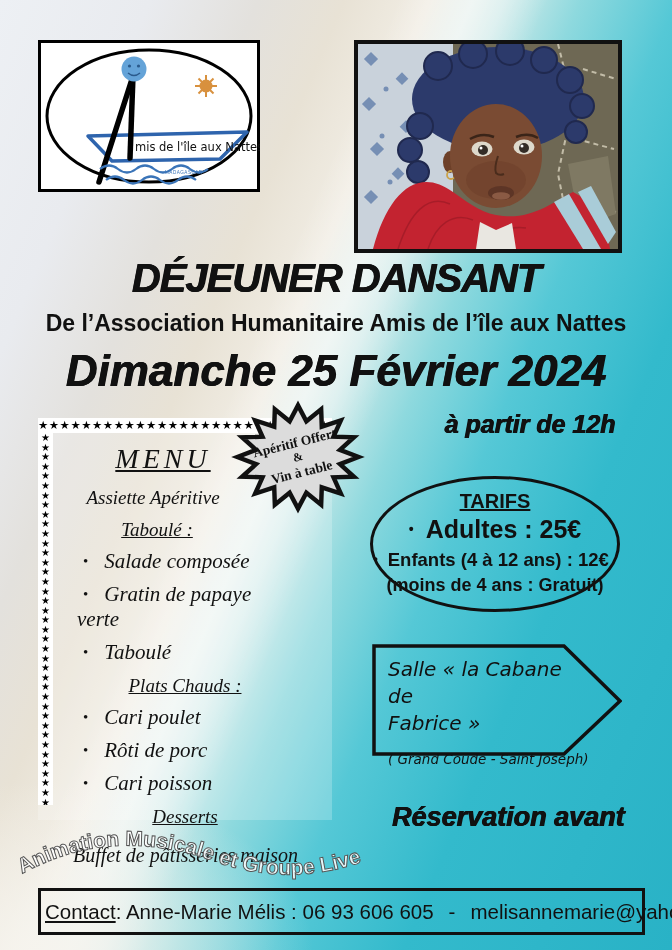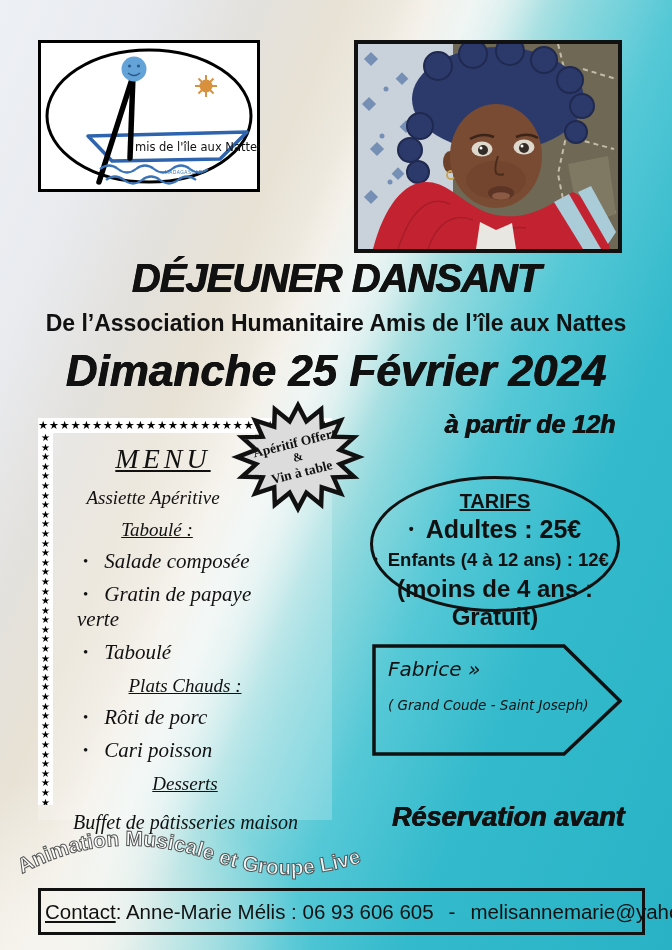--- a/index.html
+++ b/index.html
@@ -53,21 +53,21 @@
   .badge-l2{font-size:12px;}
 
   
   .tarifs{left:370px;top:476px;width:250px;height:136px;border:3.5px solid #111;border-radius:50%;
     box-sizing:border-box;text-align:center;font-weight:bold;padding-top:11px;}
   .t-head{font-size:20px;text-decoration:underline;}
   .t-adult{font-size:25px;margin-top:2px;}
   .t-adult::before{content:"•";font-size:14px;margin-right:12px;vertical-align:4px;}
   .t-child{font-size:18.5px;margin-top:5px;margin-left:-8px;}
   .t-child::before{content:"•";font-size:13px;margin-right:10px;vertical-align:3px;}
-  .t-note{font-size:24px;margin-top:4px;}
+  .t-note{font-size:18px;margin-top:4px;}
 
   
   .venue{left:372px;top:644px;width:250px;height:112px;}
   .venue svg{position:absolute;inset:0;width:100%;height:100%;}
   .venue-text{position:absolute;left:16px;top:12px;width:185px;font-family:"DejaVu Sans",sans-serif;
     font-style:italic;font-size:20px;line-height:27px;text-align:left;}
   .venue-note{font-size:13.5px;margin-top:9px;white-space:nowrap;}
 
   .reservation{left:392px;top:798px;width:270px;font-size:27px;line-height:39px;text-align:left;}
 
@@ -198,20 +198,21 @@
     <div class="star-strip star-v star-left">★★★★★★★★★★★★★★★★★★★★★★★★★★★★★★★★★★★★★★★★★★★★★★★★★★★★★★★★★★★★</div>
     <div class="star-strip star-v star-right">★★★★★★★★★★★★★★★★★★★★★★★★★★★★★★★★★★★★★★★★★★★★★★★★★★★★★★★★★★★★</div>
     <div class="menu-content">
       <div class="m-heading">MENU</div>
       <div class="m-intro">Assiette Apéritive</div>
       <div class="m-sec shift-l">Taboulé :</div>
       <div class="m-item">Salade composée</div>
       <div class="m-item">Gratin de papaye verte</div>
       <div class="m-item">Taboulé</div>
       <div class="m-sec">Plats Chauds :</div>
+      <div class="m-item">Cari poulet</div>
       <div class="m-item">Rôti de porc</div>
       <div class="m-item">Cari poisson</div>
       <div class="m-sec">Desserts</div>
       <div class="m-footer">Buffet de pâtisseries maison</div>
     </div>
   </div>
 
   <div class="abs badge">
     <svg viewBox="0 0 144 128">
       <polygon fill="#dcdcdc" stroke="#111" stroke-width="5" points="140,64 119.1,72 134.8,86.2 111.9,86.8 120.1,105 98.7,98.1 98,117.6 81.4,104.2 72,122 62.6,104.2 46,117.6 45.3,98.1 23.9,105 32.1,86.8 9.2,86.2 24.9,72 4,64 24.9,56 9.2,41.8 32.1,41.2 23.9,23 45.3,29.9 46,10.4 62.6,23.8 72,6 81.4,23.8 98,10.4 98.7,29.9 120.1,23 111.9,41.2 134.8,41.8 119.1,56"></polygon>
@@ -228,20 +229,21 @@
     <div class="t-adult">Adultes : 25€</div>
     <div class="t-child">Enfants (4 à 12 ans) : 12€</div>
     <div class="t-note">(moins de 4 ans : Gratuit)</div>
   </div>
 
   <div class="abs venue">
     <svg viewBox="0 0 250 112">
       <polygon points="2,2 192,2 248,57 192,110 2,110" fill="none" stroke="#111" stroke-width="3.5"></polygon>
     </svg>
     <div class="venue-text">
+      <div>Salle « la Cabane de</div>
       <div>Fabrice »</div>
       <div class="venue-note">( Grand Coude - Saint Joseph)</div>
     </div>
   </div>
 
   <div class="abs reservation heavy">
     <div>Réservation avant</div>
   </div>
 
   <svg class="abs animation" viewBox="0 0 368 76">

